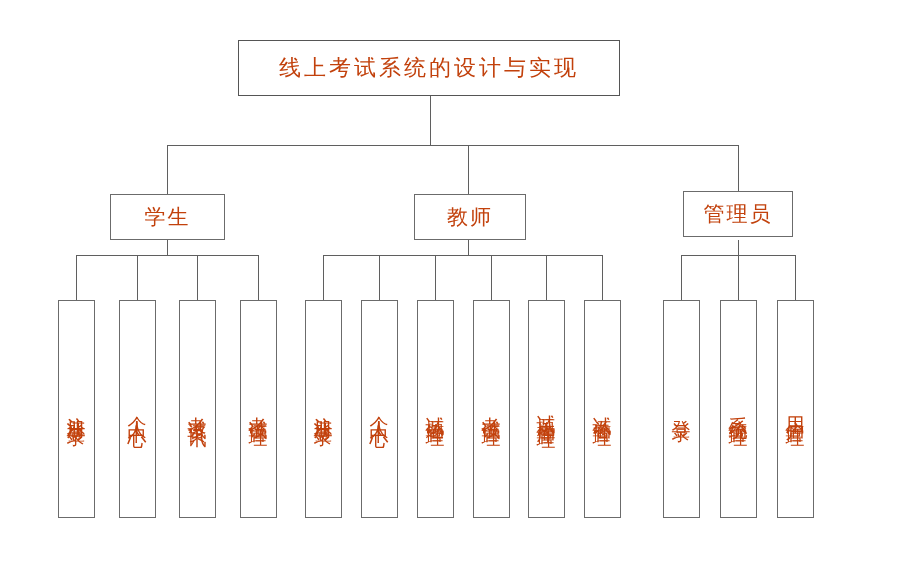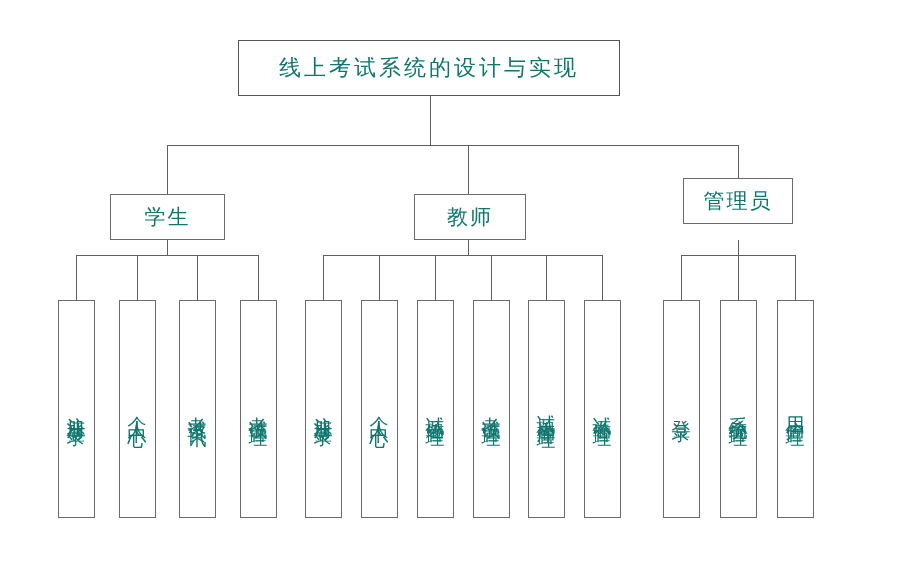--- a/index.html
+++ b/index.html
@@ -23,21 +23,21 @@
   .node {
     position: absolute;
     box-sizing: border-box;
     background: #ffffff;
     border: 1px solid #6b6b6b;
     display: flex;
     align-items: center;
     justify-content: center;
   }
   .node .label {
-    color: #0f766e;
+    color: #c2410c;
     white-space: nowrap;
     line-height: 1.05;
   }
 
   
   .node.root {
     border-color: #555555;
   }
   .node.root .label {
     font-size: 22px;
@@ -152,21 +152,21 @@
   <div class="node leaf" style="left:473px; top:300px; width:37px; height:218px;">
     <span class="label">考试管理</span>
   </div>
   <div class="node leaf" style="left:528px; top:300px; width:37px; height:218px;">
     <span class="label">试题库管理</span>
   </div>
   <div class="node leaf" style="left:584px; top:300px; width:37px; height:218px;">
     <span class="label">试卷管理</span>
   </div>
 
-  <div class="node role" style="left:683px; top:178px; width:110px; height:46px;">
+  <div class="node role" style="left:683px; top:191px; width:110px; height:46px;">
     <span class="label">管理员</span>
   </div>
 
   <div class="ln v" style="left:738px; top:240px; height:16px;"></div>
   <div class="ln h" style="left:681px; top:255px; width:115px;"></div>
 
   <div class="ln v" style="left:681px; top:255px; height:45px;"></div>
   <div class="ln v" style="left:738px; top:255px; height:45px;"></div>
   <div class="ln v" style="left:795px; top:255px; height:45px;"></div>
 

